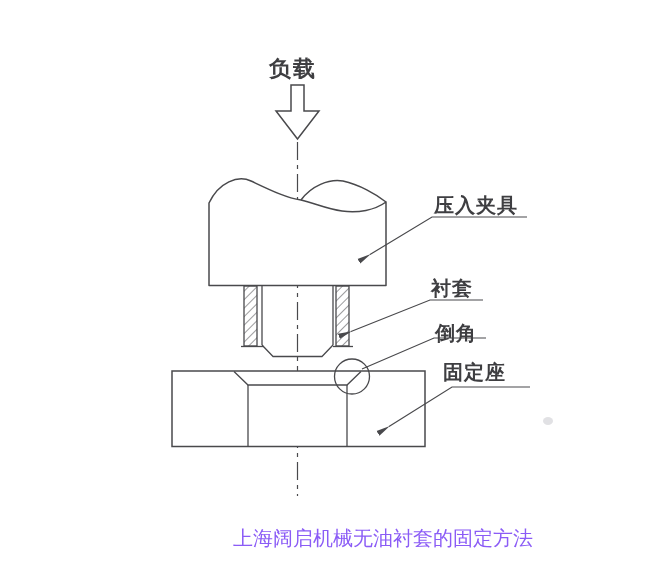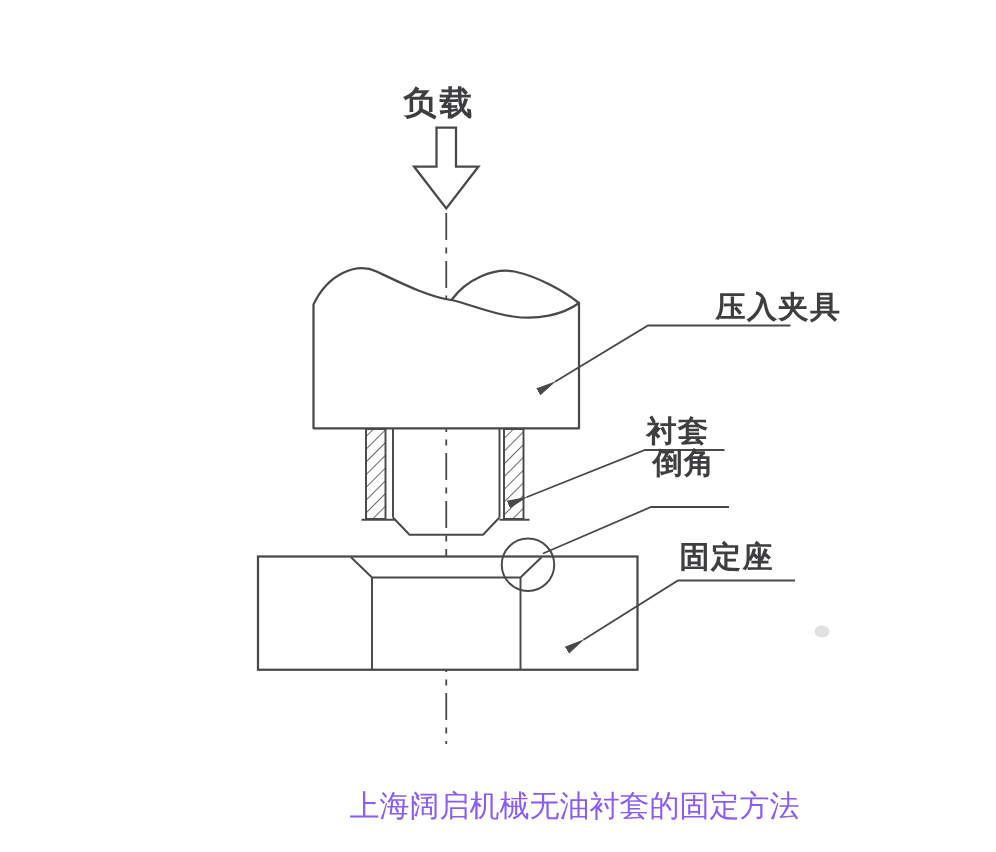--- a/index.html
+++ b/index.html
@@ -18,24 +18,24 @@
     font-weight:600;
     letter-spacing:1px;
     white-space:nowrap;
     line-height:1;
   }
   .lbl-load{
     left:269px;top:58px;
     font-size:22px;
     letter-spacing:2px;
   }
-  .lbl-fixture{left:434px;top:195px;margin-left:43px;}
+  .lbl-fixture{left:434px;top:195px;}
   .lbl-bushing{left:431px;top:278px;text-align:center;}
-  .lbl-chamfer{left:435px;top:299px;}
-  .lbl-base{left:453px;top:362px;}
+  .lbl-chamfer{left:435px;top:323px;}
+  .lbl-base{left:443px;top:362px;}
   .caption{
     position:absolute;
     left:233px;top:527px;
     color:#8b5cf6;
     font-size:20px;
     font-weight:400;
     letter-spacing:0px;
     white-space:nowrap;
     line-height:1.1;
   }

